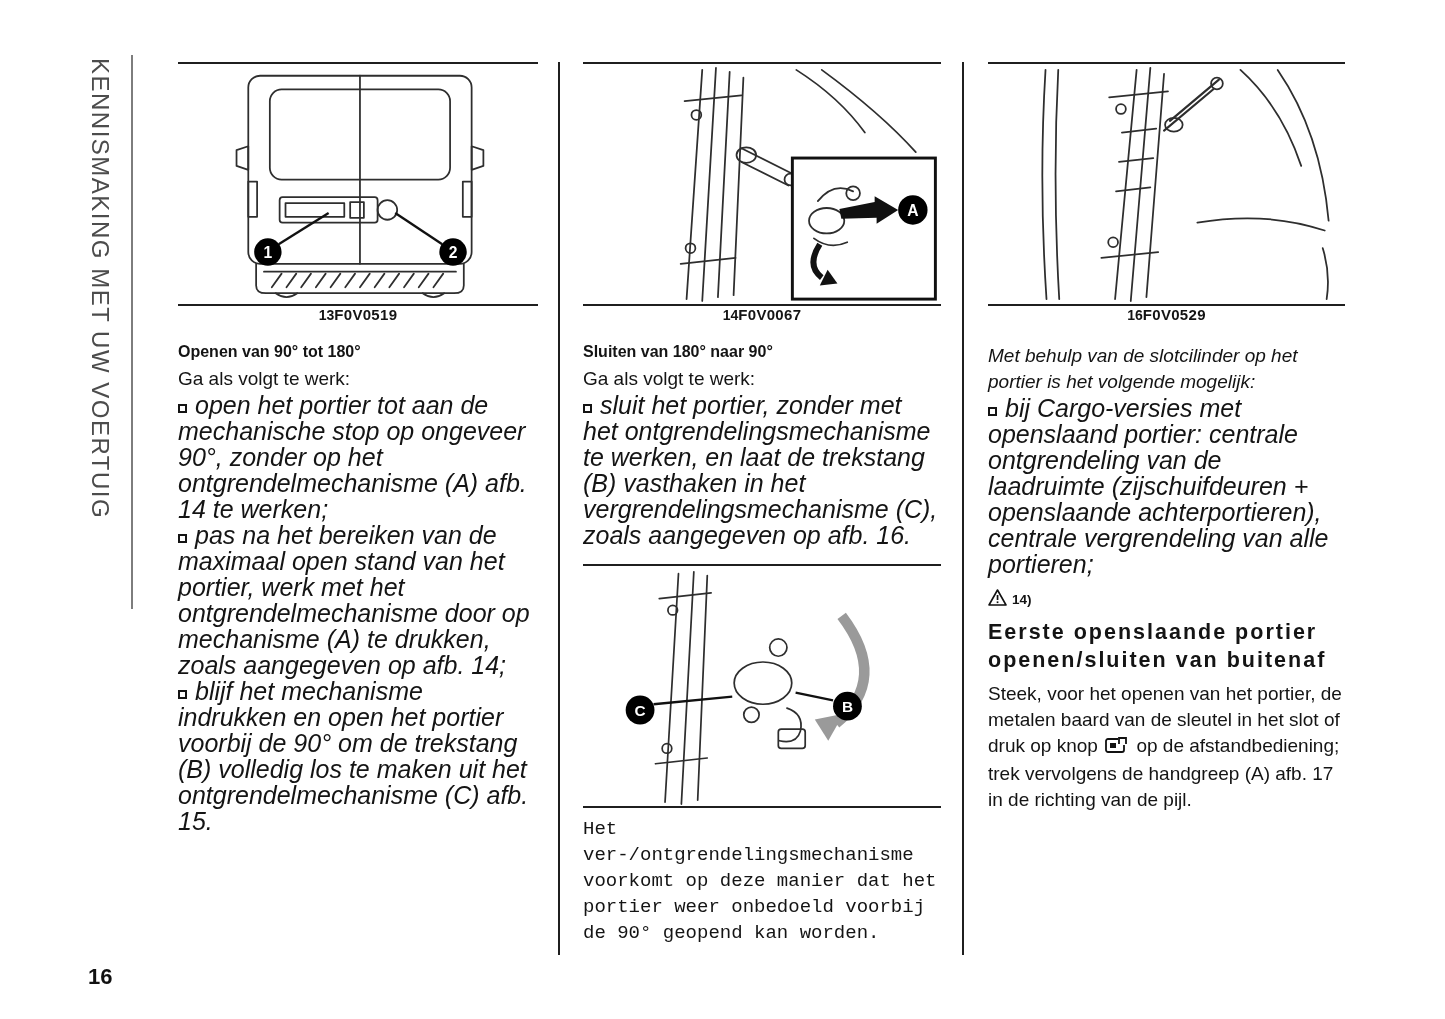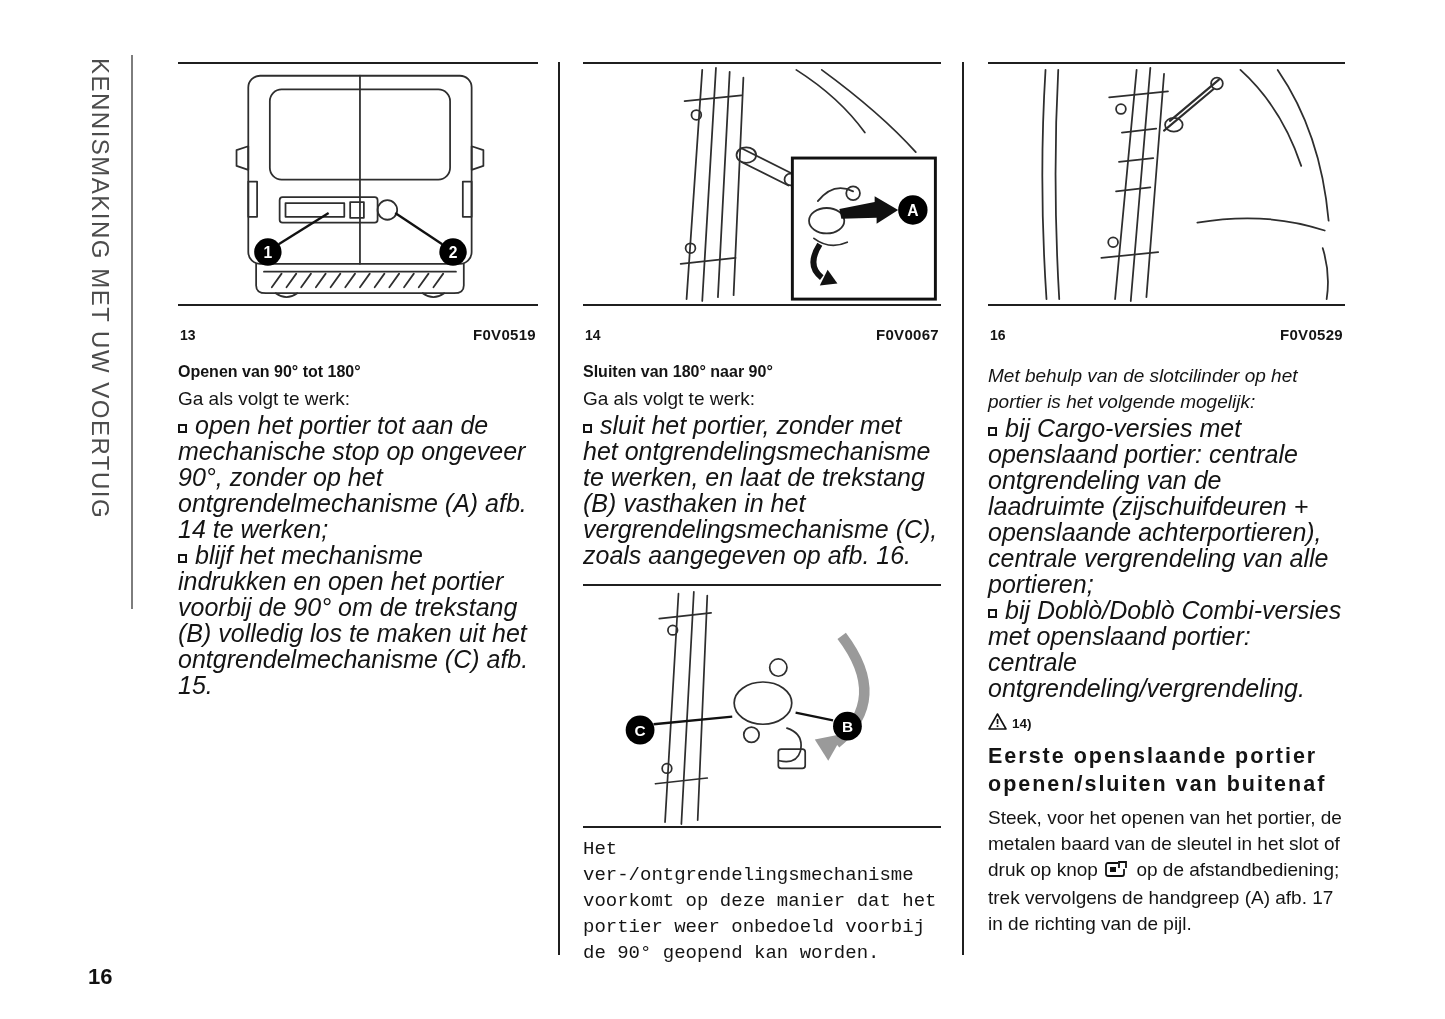--- a/index.html
+++ b/index.html
@@ -23,21 +23,21 @@
   .divider.d2 { left:962px; }
 
   .col { position:absolute; top:62px; }
   .col1 { left:178px; width:360px; }
   .col2 { left:583px; width:358px; }
   .col3 { left:988px; width:357px; }
 
   .figure { width:100%; }
   .rule { height:2px; background:#1f1f1f; }
   .fig-art { display:block; width:100%; height:240px; background:#fff; }
-  .fig-caption { display:flex; justify-content:space-between; align-items:baseline; padding:20px 2px 0 2px; }
+  .fig-caption { display:flex; justify-content:center; align-items:baseline; padding:0 2px 0 2px; }
   .fig-num  { font-size:14px; font-weight:bold; }
   .fig-code { font-size:15px; font-weight:bold; letter-spacing:0.3px; }
 
   .heading { font-size:16px; font-weight:bold; margin-top:20px; margin-bottom:5px; }
   p.body   { font-size:19px; line-height:26px; }
   .bullet  { font-size:25px; line-height:26px;font-style:italic; }
   .sq {
     display:inline-block; width:9px; height:9px; border:2px solid #141414;
     margin-right:8px; vertical-align:1px; background:#fff;
   }
@@ -120,20 +120,21 @@
       <div class="rule"></div>
       <div class="fig-caption">
         <span class="fig-num">13</span>
         <span class="fig-code">F0V0519</span>
       </div>
     </div>
 
     <h2 class="heading">Openen van 90° tot 180°</h2>
     <p class="body">Ga als volgt te werk:</p>
     <p class="bullet"><span class="sq"></span><span>open het portier tot aan de mechanische stop op ongeveer 90°, zonder op het ontgrendelmechanisme (A) afb. 14 te werken;</span></p>
+    <p class="bullet"><span class="sq"></span><span>pas na het bereiken van de maximaal open stand van het portier, werk met het ontgrendelmechanisme door op mechanisme (A) te drukken, zoals aangegeven op afb. 14;</span></p>
     <p class="bullet"><span class="sq"></span><span>blijf het mechanisme indrukken en open het portier voorbij de 90° om de trekstang (B) volledig los te maken uit het ontgrendelmechanisme (C) afb. 15.</span></p>
   </div>
 
   <div class="col col2">
 
     <div class="figure">
       <div class="rule"></div>
       <svg class="fig-art" viewBox="0 0 358 245">
 
         <path class="ln" d="M118 6 L102 240"></path>
@@ -238,21 +239,20 @@
       </svg>
       <div class="rule"></div>
       <div class="fig-caption">
         <span class="fig-num">16</span>
         <span class="fig-code">F0V0529</span>
       </div>
     </div>
 
     <p class="body intro-after-fig">Met behulp van de slotcilinder op het portier is het volgende mogelijk:</p>
     <p class="bullet"><span class="sq"></span><span>bij Cargo-versies met openslaand portier: centrale ontgrendeling van de laadruimte (zijschuifdeuren + openslaande achterportieren), centrale vergrendeling van alle portieren;</span></p>
-    <p class="bullet"><span class="sq"></span><span>bij Doblò/Doblò Combi-versies met openslaand portier: centrale ontgrendeling/vergrendeling.</span></p>
 
     <div class="warn-row">
       <span class="warn-icon">
         <svg width="19" height="17" viewBox="0 0 19 17">
           <path d="M9.5 1 L18 16 L1 16 Z" fill="none" stroke="#111" stroke-width="1.6" stroke-linejoin="round"></path>
           <rect x="8.7" y="6" width="1.7" height="5" fill="#111"></rect>
           <rect x="8.7" y="12.4" width="1.7" height="1.7" fill="#111"></rect>
         </svg>
       </span>
       <span class="warn-ref">14)</span>

